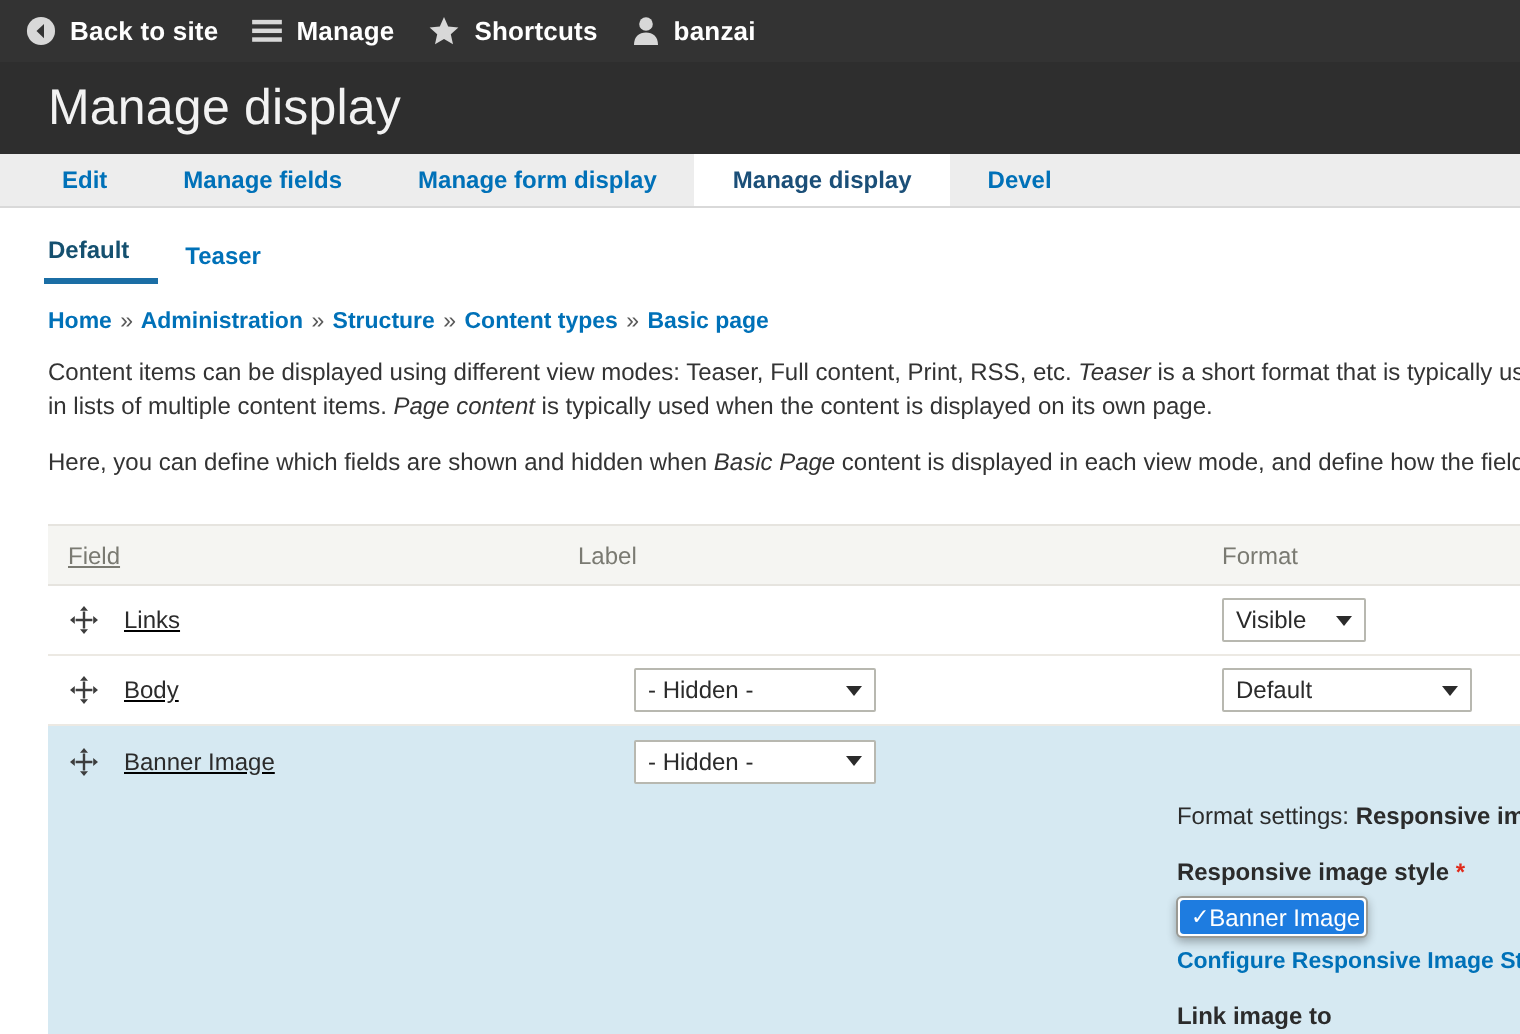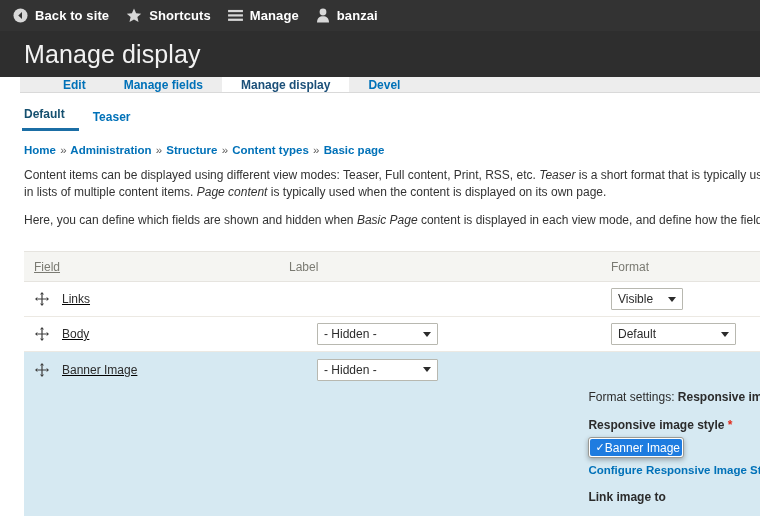--- a/index.html
+++ b/index.html
@@ -45,27 +45,26 @@
   .titleband h1 {
     margin: 0;
     color: #f2f2f2;
     font-size: 25px;
     font-weight: normal;
     letter-spacing: .1px;
   }
 
   
   .ptabs {
-    height: 16px;
+    height: 27px;
     background: #ededed;
     border-bottom: 1px solid #d9d9d9;
     display: flex;
     align-items: stretch;
-    padding-left: 24px;
-    margin-left: 20px;
+    padding-left: 12px;
   }
   .ptab {
     display: flex;
     align-items: center;
     padding: 0 19px;
     font-size: 12px;
     color: #0071b8;
     font-weight: bold;
     white-space: nowrap;
   }
@@ -239,60 +238,61 @@
 <div class="toolbar">
 
   <div class="tb-item">
     <span class="tb-ico">
       <svg width="15" height="15" viewBox="0 0 16 16">
         <circle cx="8" cy="8" r="7.5" fill="#d8d8d8"></circle>
         <path d="M9.6 4.2 L5.6 8 L9.6 11.8 Z" fill="#333333"></path>
       </svg>
     </span>
     <span class="lbl">Back to site</span>
-  </div>
-
-  <div class="tb-item">
-    <span class="tb-ico">
-      <svg width="16" height="15" viewBox="0 0 16 15">
-        <path d="M8 0.5 L10.1 5.2 L15.2 5.7 L11.4 9.1 L12.5 14.1 L8 11.5 L3.5 14.1 L4.6 9.1 L0.8 5.7 L5.9 5.2 Z" fill="#d8d8d8"></path>
-      </svg>
-    </span>
-    <span class="lbl">Shortcuts</span>
   </div>
 
   <div class="tb-item">
     <span class="tb-ico">
       <svg width="15" height="13" viewBox="0 0 16 14">
         <rect x="0" y="1" width="16" height="2.4" fill="#d8d8d8"></rect>
         <rect x="0" y="5.7" width="16" height="2.4" fill="#d8d8d8"></rect>
         <rect x="0" y="10.4" width="16" height="2.4" fill="#d8d8d8"></rect>
       </svg>
     </span>
     <span class="lbl">Manage</span>
   </div>
 
   <div class="tb-item">
     <span class="tb-ico">
+      <svg width="16" height="15" viewBox="0 0 16 15">
+        <path d="M8 0.5 L10.1 5.2 L15.2 5.7 L11.4 9.1 L12.5 14.1 L8 11.5 L3.5 14.1 L4.6 9.1 L0.8 5.7 L5.9 5.2 Z" fill="#d8d8d8"></path>
+      </svg>
+    </span>
+    <span class="lbl">Shortcuts</span>
+  </div>
+
+  <div class="tb-item">
+    <span class="tb-ico">
       <svg width="14" height="15" viewBox="0 0 14 15">
         <circle cx="7" cy="4" r="3.4" fill="#d8d8d8"></circle>
         <path d="M1 14.5 C1 10.2 3.6 8.3 7 8.3 C10.4 8.3 13 10.2 13 14.5 Z" fill="#d8d8d8"></path>
       </svg>
     </span>
     <span class="lbl">banzai</span>
   </div>
 </div>
 
 <div class="titleband">
   <h1>Manage display</h1>
 </div>
 
 <div class="ptabs">
   <div class="ptab">Edit</div>
   <div class="ptab">Manage fields</div>
+  <div class="ptab">Manage form display</div>
   <div class="ptab active">Manage display</div>
   <div class="ptab">Devel</div>
 </div>
 
 <div class="stabs">
   <div class="stab active">Default</div>
   <div class="stab">Teaser</div>
 </div>
 
 <div class="content">

